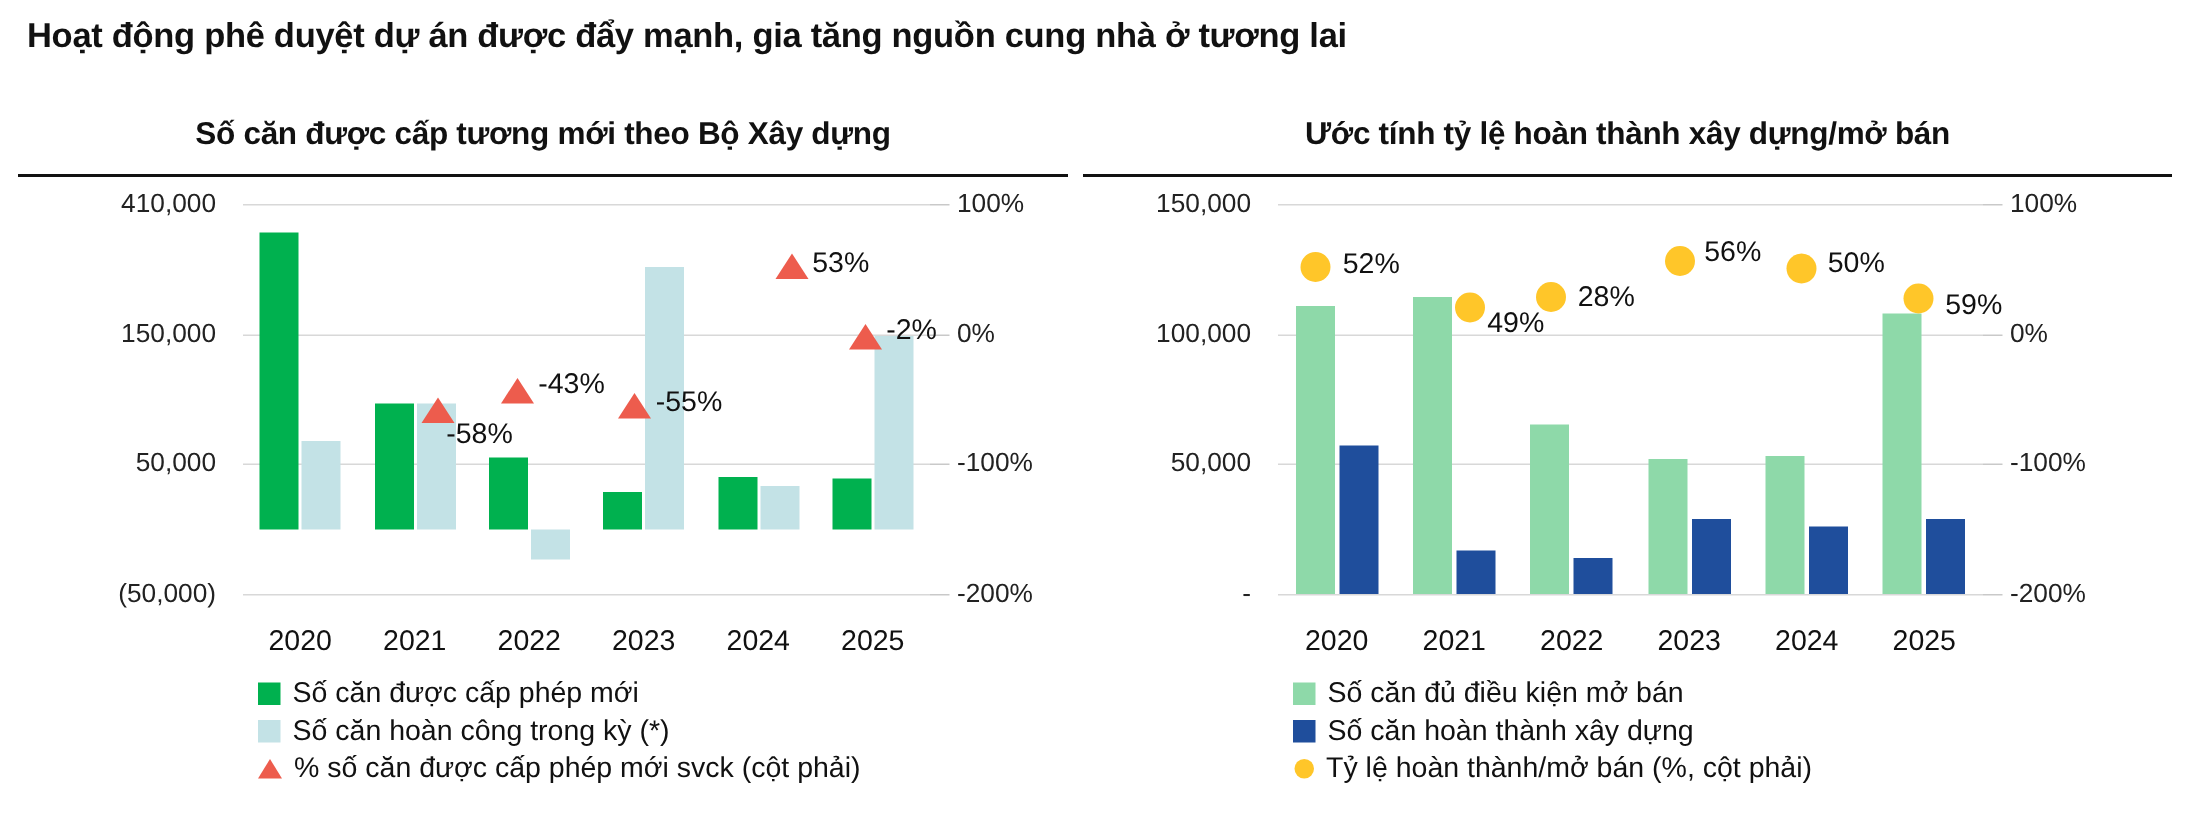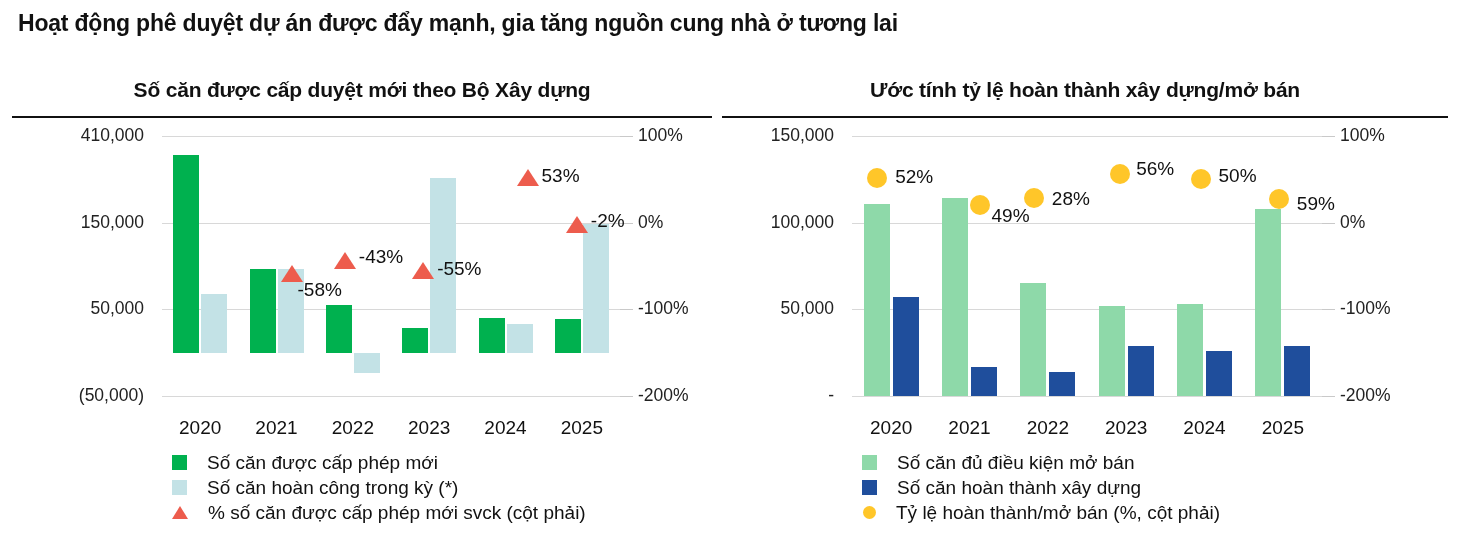--- a/index.html
+++ b/index.html
@@ -55,37 +55,37 @@
   }
   .xaxis{
     position:absolute; width:100%; height:28px;
   }
   .xtick{
     position:absolute; font-size:19px; color:#111; text-align:center;
     transform:translateX(-50%);
   }
   .legend{ position:absolute; }
   .legend-row{
-    display:flex; align-items:center; height:25px; gap:20px;
+    display:flex; align-items:center; height:25px; gap:8px;
   }
   .swatch{ width:15px; height:15px; flex:none; }
   .swatch-tri{
     width:0;height:0;border-left:8px solid transparent;
     border-right:8px solid transparent; flex:none;
   }
   .swatch-dot{ width:13px;height:13px;border-radius:50%;flex:none;margin-left:1px;}
   .legend-text{ font-size:19px; color:#111; white-space:nowrap; }
 </style>
 </head>
 <body>
 
 <div class="page-title">Hoạt động phê duyệt dự án được đẩy mạnh, gia tăng nguồn cung nhà ở tương lai</div>
 
 <div class="panel panel-left">
-  <div class="panel-title">Số căn được cấp duyệt mới theo Bộ Xây dựng</div>
+  <div class="panel-title">Số căn được cấp tương mới theo Bộ Xây dựng</div>
   <div class="panel-rule"></div>
   <div class="plot" id="plot-left">
       <div class="gridline" style="left: 150px; width: 458px; top: 12px;"></div>
       <div class="axis-label axis-left" style="right: 568px; left: 0px; width: 132px; top: 1px;">410,000</div>
       <div class="gridline" style="left: 150px; width: 458px; top: 98.6667px;"></div>
       <div class="axis-label axis-left" style="right: 568px; left: 0px; width: 132px; top: 87.6667px;">150,000</div>
       <div class="gridline" style="left: 150px; width: 458px; top: 185.333px;"></div>
       <div class="axis-label axis-left" style="right: 568px; left: 0px; width: 132px; top: 174.333px;">50,000</div>
       <div class="gridline" style="left: 150px; width: 458px; top: 272px;"></div>
       <div class="axis-label axis-left" style="right: 568px; left: 0px; width: 132px; top: 261px;">(50,000)</div>

